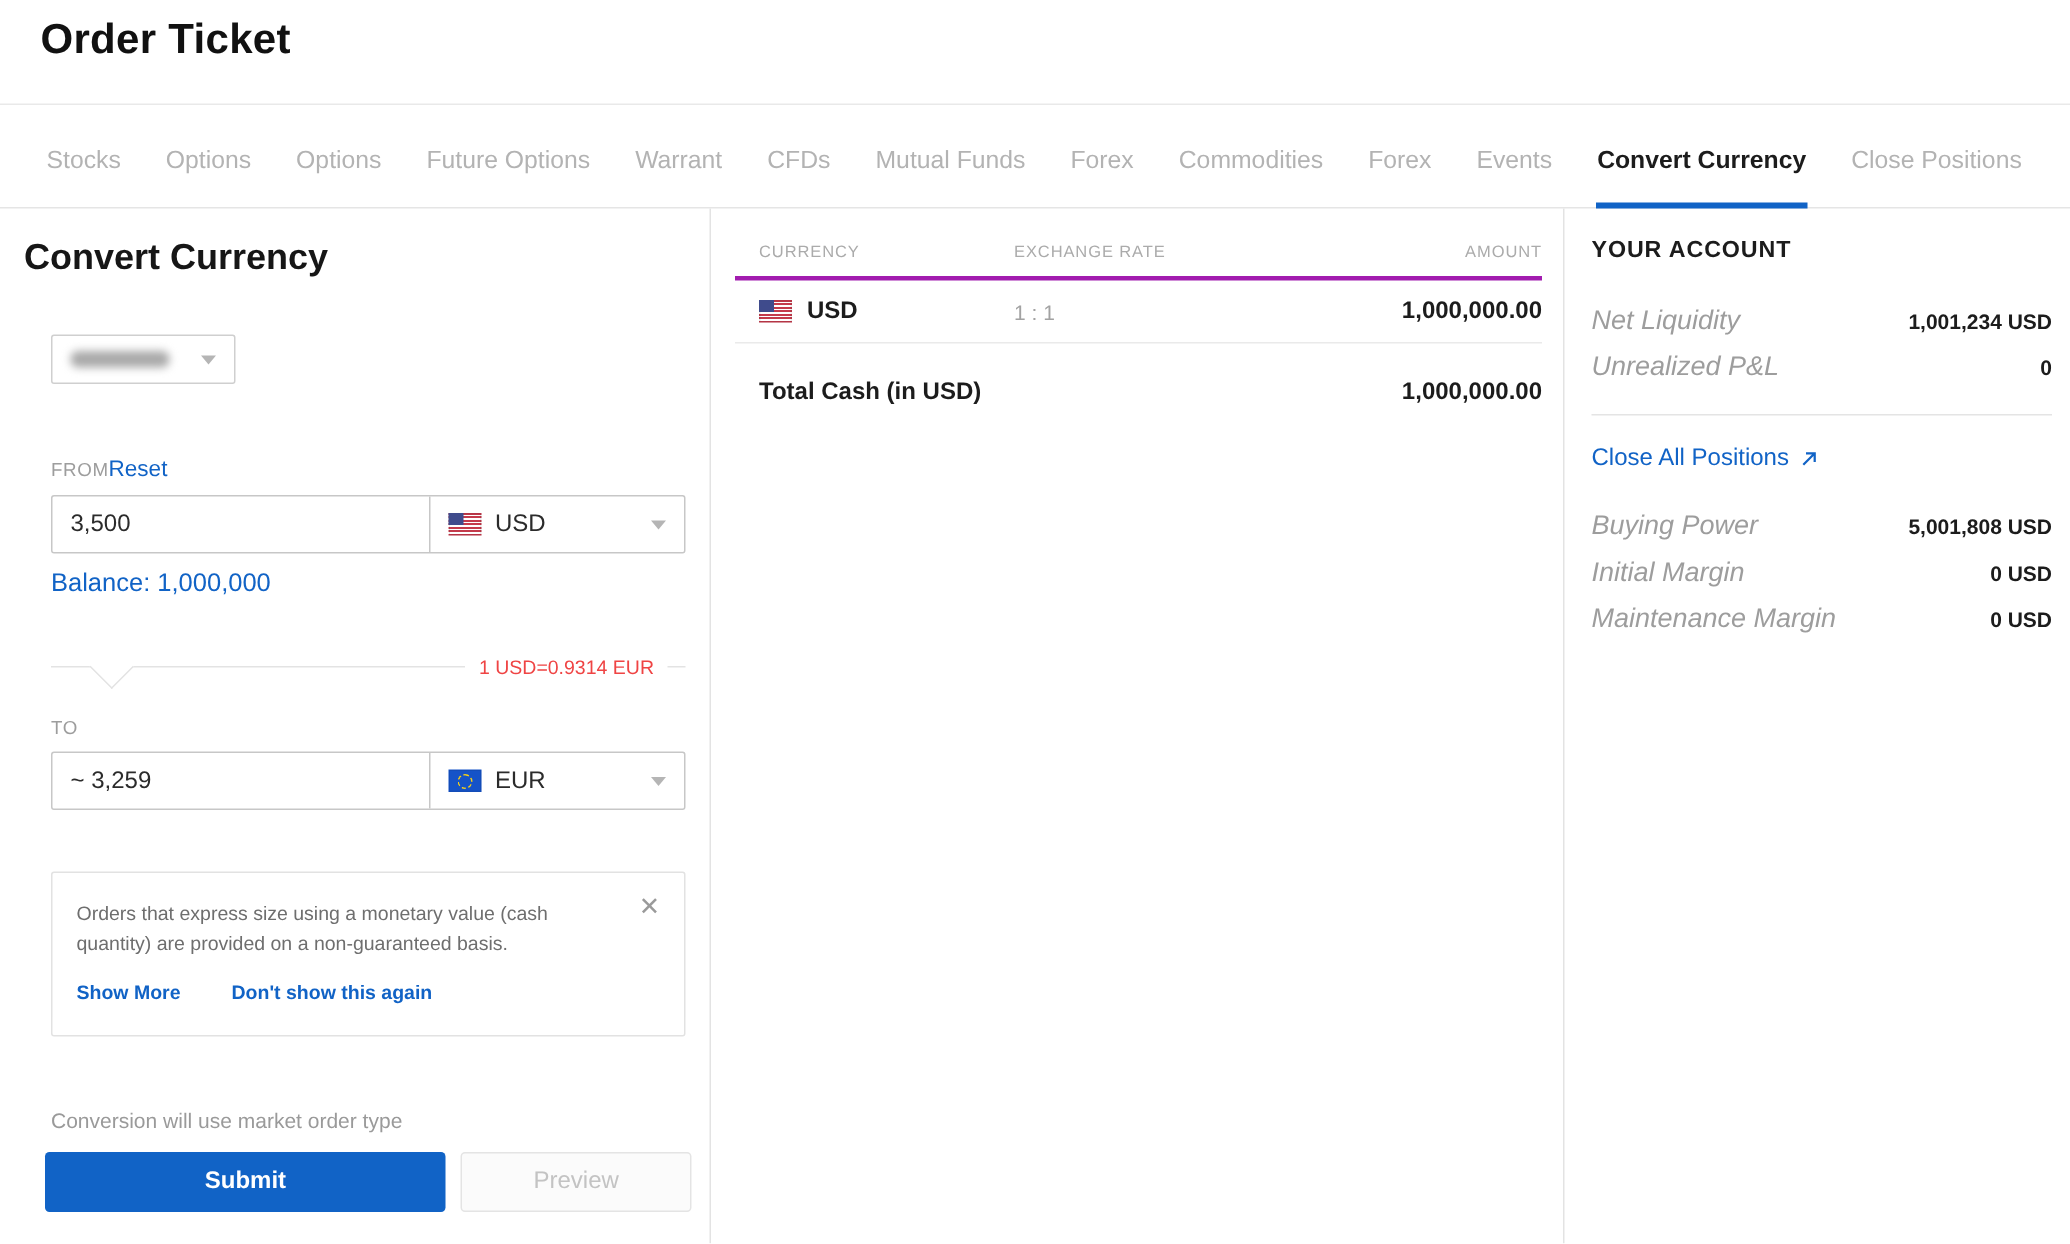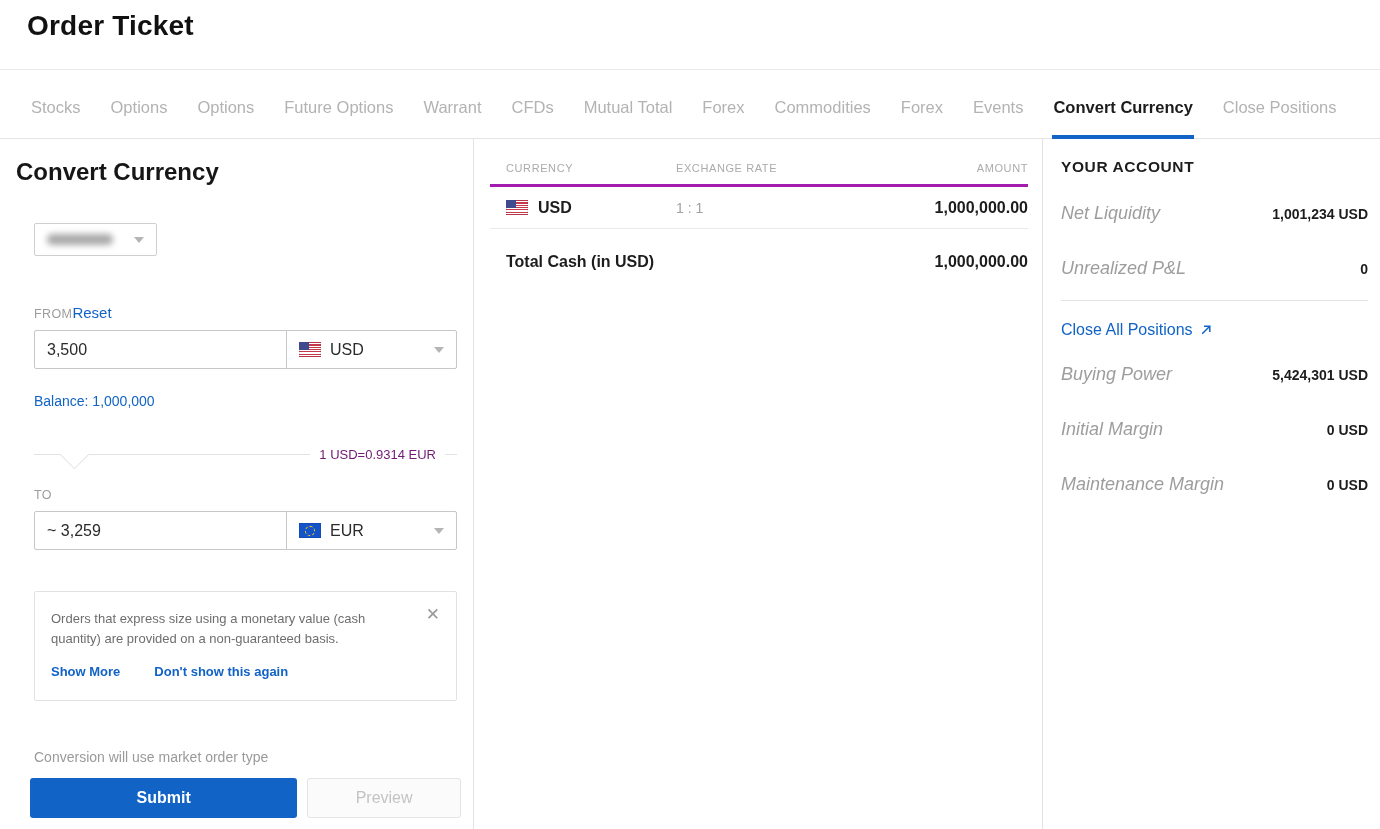--- a/index.html
+++ b/index.html
@@ -44,28 +44,28 @@
   .chev { width:0; height:0; border-left:5px solid transparent; border-right:5px solid transparent;
     border-top:6px solid #b5b5b5; }
 
   .flag { width:22px; height:15px; position:relative; flex:none;
     box-shadow:inset 0 0 0 1px rgba(0,0,0,.08); }
   .flag-us { background:repeating-linear-gradient(to bottom,#c43a4b 0 1.2px,#ffffff 1.2px 2.31px); }
   .flag-us::before { content:""; position:absolute; left:0; top:0; width:10px; height:8px; background:#3f4b8c; }
   .flag-eu { background:#1553c8; display:flex; align-items:center; justify-content:center; }
   .flag-eu::before { content:""; width:8px; height:8px; border:1px dashed #f7d117; border-radius:50%; }
 
-  .balance-link { margin-top:24px; font-size:14px; color:#1163c6; cursor:pointer; }
+  .balance-link { margin-top:10px; font-size:17px; color:#1163c6; cursor:pointer; }
 
   .rate-divider { margin-top:38px; display:flex; align-items:center; }
   .rate-line { flex:1; height:1px; background:#e3e3e3; position:relative; margin-right:9px; }
   .rate-notch { position:absolute; left:30px; top:-10px; width:21px; height:21px;
     transform:rotate(45deg); background:#ffffff;
     border-right:1px solid #e3e3e3; border-bottom:1px solid #e3e3e3; }
-  .rate-text { font-size:13px; color:#701a75; white-space:nowrap; }
+  .rate-text { font-size:13px; color:#ef4444; white-space:nowrap; }
   .rate-tail { width:12px; height:1px; background:#e3e3e3; margin-left:9px; }
 
   .to-label { margin-top:26px; }
 
   .notice-box { margin-top:41px; border:1px solid #e2e2e2; border-radius:2px;
     padding:17px 16px 21px 16px; position:relative; }
   .notice-text { font-size:13px; line-height:1.55; color:#6e6e6e; width:318px; }
   .notice-close { position:absolute; top:14px; right:16px; font-size:17px; color:#9a9a9a; cursor:pointer; line-height:1; }
   .notice-links { margin-top:15px; display:flex; gap:34px; }
   .notice-link { font-size:13px; font-weight:600; color:#1163c6; cursor:pointer; }
@@ -86,21 +86,21 @@
   .cb-th.right, .cb-amt { text-align:right; }
   .cb-row { height:42px; border-bottom:1px solid #eaeaea; }
   .cb-cur { display:flex; align-items:center; gap:10px; font-size:16px; font-weight:700; color:#1c1c1c; }
   .cb-rate { font-size:14px; color:#a2a2a2; }
   .cb-amt { font-size:16px; font-weight:700; color:#1c1c1c; }
   .cb-total { display:flex; justify-content:space-between; padding:24px 0 0 16px;
     font-size:16px; font-weight:700; color:#1c1c1c; }
 
   
   .acct-heading { margin-top:19px; font-size:15.5px; font-weight:700; letter-spacing:.6px; color:#1c1c1c; }
-  .acct-row { display:flex; justify-content:space-between; align-items:baseline; margin-top:34px; }
+  .acct-row { display:flex; justify-content:space-between; align-items:baseline; margin-top:10px; }
   .acct-label { font-size:18px; color:#9d9d9d;font-style:italic; }
   .acct-value { font-size:14px; font-weight:600; color:#1c1c1c; }
   .acct-divider { margin-top:21px; border-top:1px solid #e4e4e4; }
   .close-all { margin-top:20px; display:flex; align-items:center; gap:6px;
     font-size:16px; color:#1163c6; cursor:pointer; }
   .acct-row.first2 { margin-top:27px; }
 </style>
 </head>
 <body>
 
@@ -108,21 +108,21 @@
   <div class="page-title">Order Ticket</div>
 </div>
 
 <div class="tabbar">
   <div class="tab">Stocks</div>
   <div class="tab">Options</div>
   <div class="tab">Options</div>
   <div class="tab">Future Options</div>
   <div class="tab">Warrant</div>
   <div class="tab">CFDs</div>
-  <div class="tab">Mutual Total</div>
+  <div class="tab">Mutual Funds</div>
   <div class="tab">Forex</div>
   <div class="tab">Commodities</div>
   <div class="tab">Forex</div>
   <div class="tab">Events</div>
   <div class="tab active">Convert Currency</div>
   <div class="tab">Close Positions</div>
 </div>
 
 <div class="content">
 
@@ -223,21 +223,21 @@
 
     <div class="close-all">
       <span>Close All Positions</span>
       <svg width="14" height="14" viewBox="0 0 14 14">
         <path d="M3.2 10.8 L10.5 3.5 M5 3.2 h5.8 v5.8" stroke="#1163c6" stroke-width="1.5" fill="none"></path>
       </svg>
     </div>
 
     <div class="acct-row" style="margin-top:25px;">
       <div class="acct-label">Buying Power</div>
-      <div class="acct-value">5,424,301 USD</div>
+      <div class="acct-value">5,001,808 USD</div>
     </div>
     <div class="acct-row">
       <div class="acct-label">Initial Margin</div>
       <div class="acct-value">0 USD</div>
     </div>
     <div class="acct-row">
       <div class="acct-label">Maintenance Margin</div>
       <div class="acct-value">0 USD</div>
     </div>
   </div>

